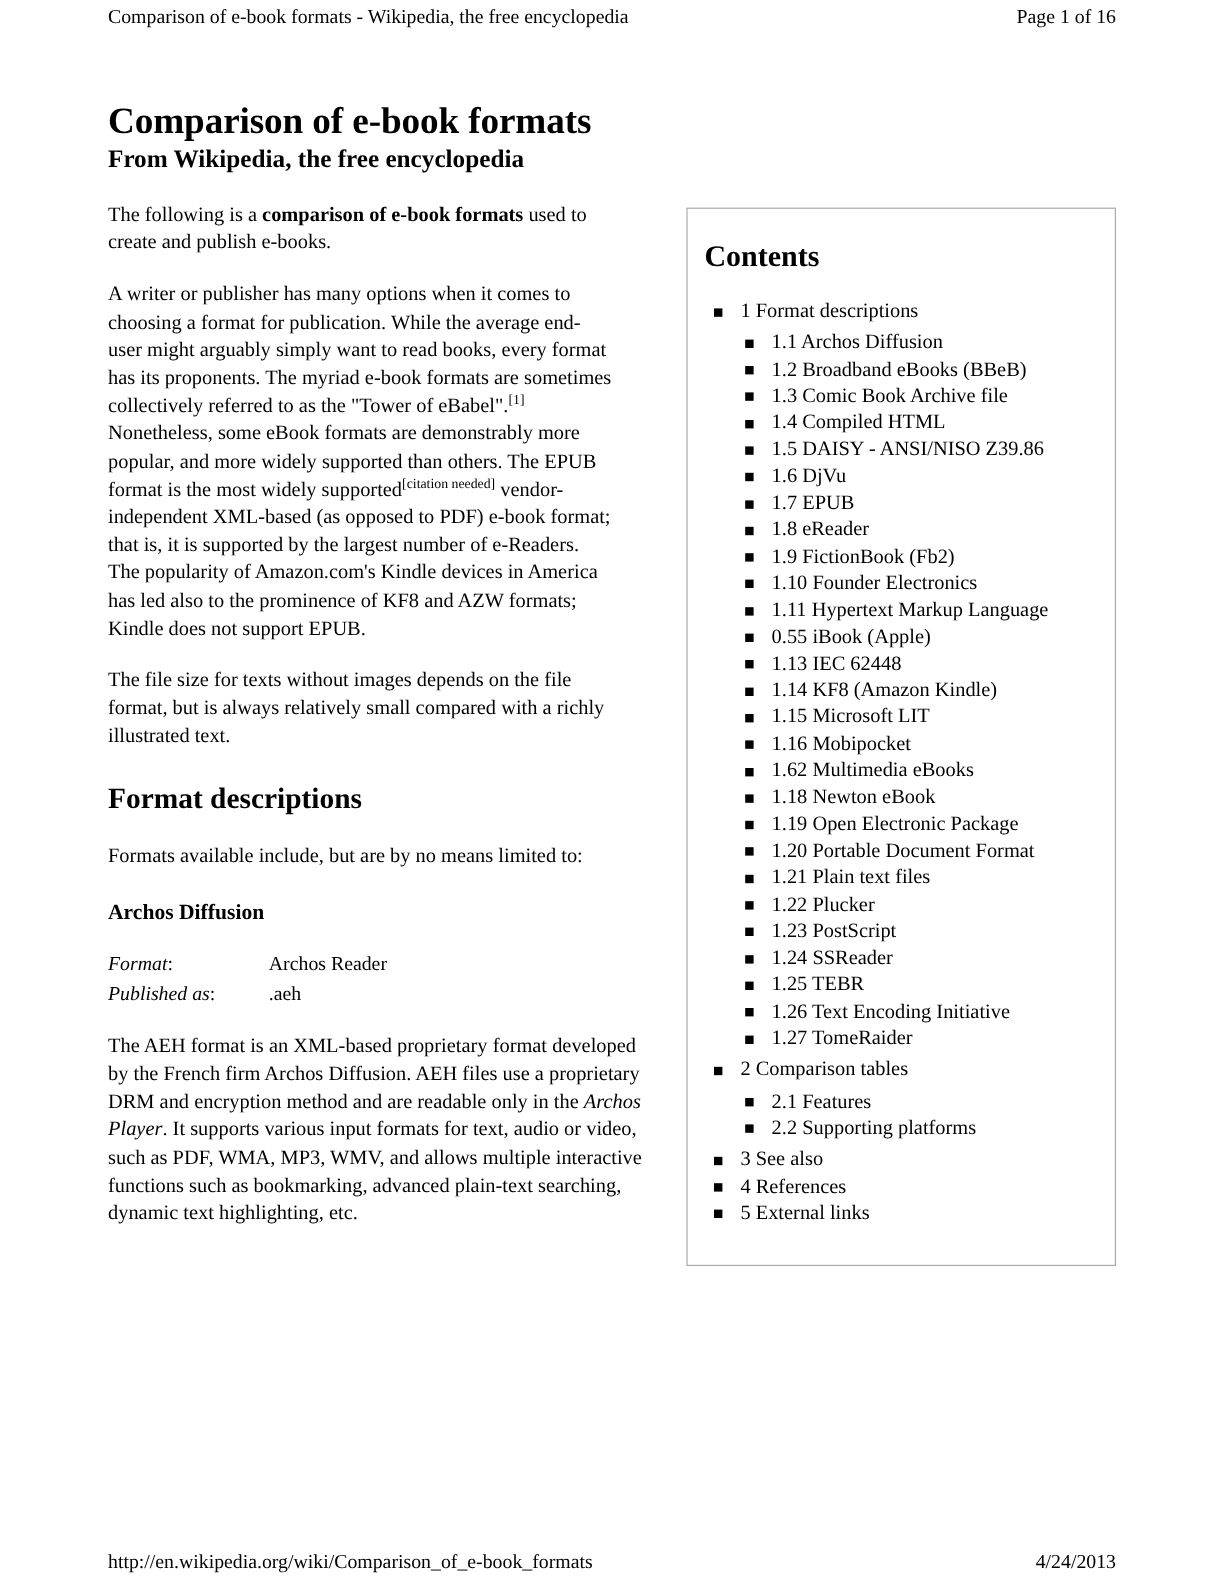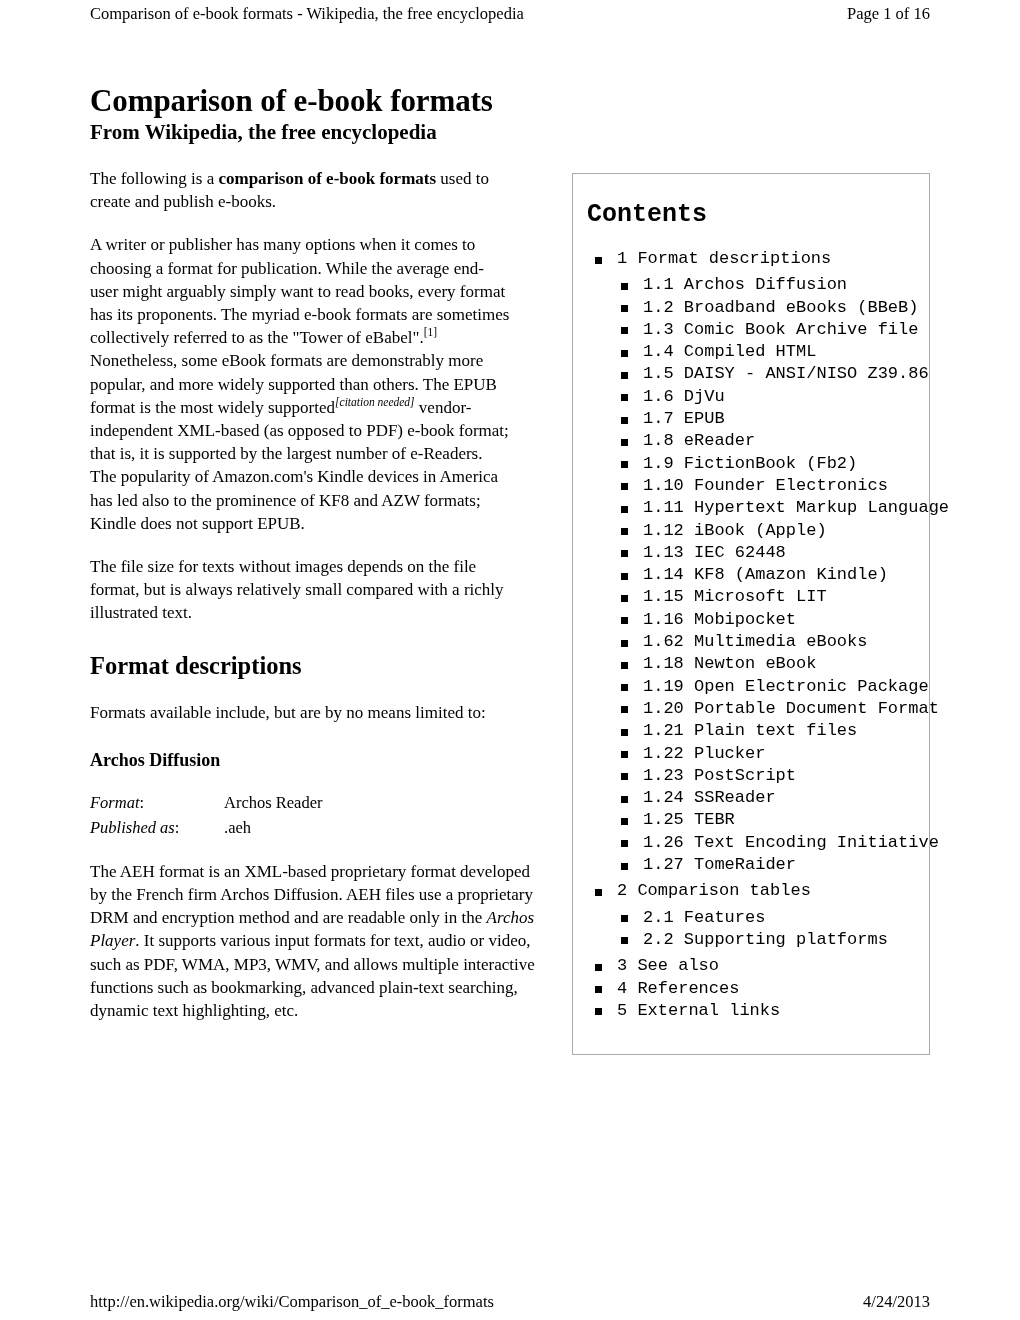--- a/index.html
+++ b/index.html
@@ -66,21 +66,20 @@
 
   
   .toc-box {
     float: right;
     width: 358px;
     box-sizing: border-box;
     border: 1px solid #aaaaaa;
     background: #ffffff;
     margin: 6px 0 10px 22px;
     padding: 26px 22px 28px 10px;
-    font-family: Liberation Mono, monospace;
   }
   .toc-title {
     font-size: 25px;
     font-weight: bold;
     line-height: 30px;
     margin: 0 0 18px 4px;
   }
   ul.toc-list, ul.toc-sublist {
     list-style: none;
     margin: 4px;
@@ -150,21 +149,21 @@
     font-style: italic;
   }
   .def-term .colon { font-style: normal; }
   .def-val { flex: 1 1 auto; }
 
   sup.cite {
     font-size: 11.5px;
     vertical-align: super;
     line-height: 0;
   }
-  sup.cite.needed { font-style: italic; }
+  sup.cite.needed { }
   .italic { font-style: italic; }
   .bold { font-weight: bold; }
 
   .clearfix::after {
     content: "";
     display: block;
     clear: both;
   }
 </style>
 </head>
@@ -190,21 +189,21 @@
             <li class="toc-l2"><span class="bullet"></span><span>1.2 Broadband eBooks (BBeB)</span></li>
             <li class="toc-l2"><span class="bullet"></span><span>1.3 Comic Book Archive file</span></li>
             <li class="toc-l2"><span class="bullet"></span><span>1.4 Compiled HTML</span></li>
             <li class="toc-l2"><span class="bullet"></span><span>1.5 DAISY - ANSI/NISO Z39.86</span></li>
             <li class="toc-l2"><span class="bullet"></span><span>1.6 DjVu</span></li>
             <li class="toc-l2"><span class="bullet"></span><span>1.7 EPUB</span></li>
             <li class="toc-l2"><span class="bullet"></span><span>1.8 eReader</span></li>
             <li class="toc-l2"><span class="bullet"></span><span>1.9 FictionBook (Fb2)</span></li>
             <li class="toc-l2"><span class="bullet"></span><span>1.10 Founder Electronics</span></li>
             <li class="toc-l2"><span class="bullet"></span><span>1.11 Hypertext Markup Language</span></li>
-            <li class="toc-l2"><span class="bullet"></span><span>1.12 iBook (Apple)</span></li>
+            <li class="toc-l2"><span class="bullet"></span><span>0.55 iBook (Apple)</span></li>
             <li class="toc-l2"><span class="bullet"></span><span>1.13 IEC 62448</span></li>
             <li class="toc-l2"><span class="bullet"></span><span>1.14 KF8 (Amazon Kindle)</span></li>
             <li class="toc-l2"><span class="bullet"></span><span>1.15 Microsoft LIT</span></li>
             <li class="toc-l2"><span class="bullet"></span><span>1.16 Mobipocket</span></li>
             <li class="toc-l2"><span class="bullet"></span><span>1.62 Multimedia eBooks</span></li>
             <li class="toc-l2"><span class="bullet"></span><span>1.18 Newton eBook</span></li>
             <li class="toc-l2"><span class="bullet"></span><span>1.19 Open Electronic Package</span></li>
             <li class="toc-l2"><span class="bullet"></span><span>1.20 Portable Document Format</span></li>
             <li class="toc-l2"><span class="bullet"></span><span>1.21 Plain text files</span></li>
             <li class="toc-l2"><span class="bullet"></span><span>1.22 Plucker</span></li>

